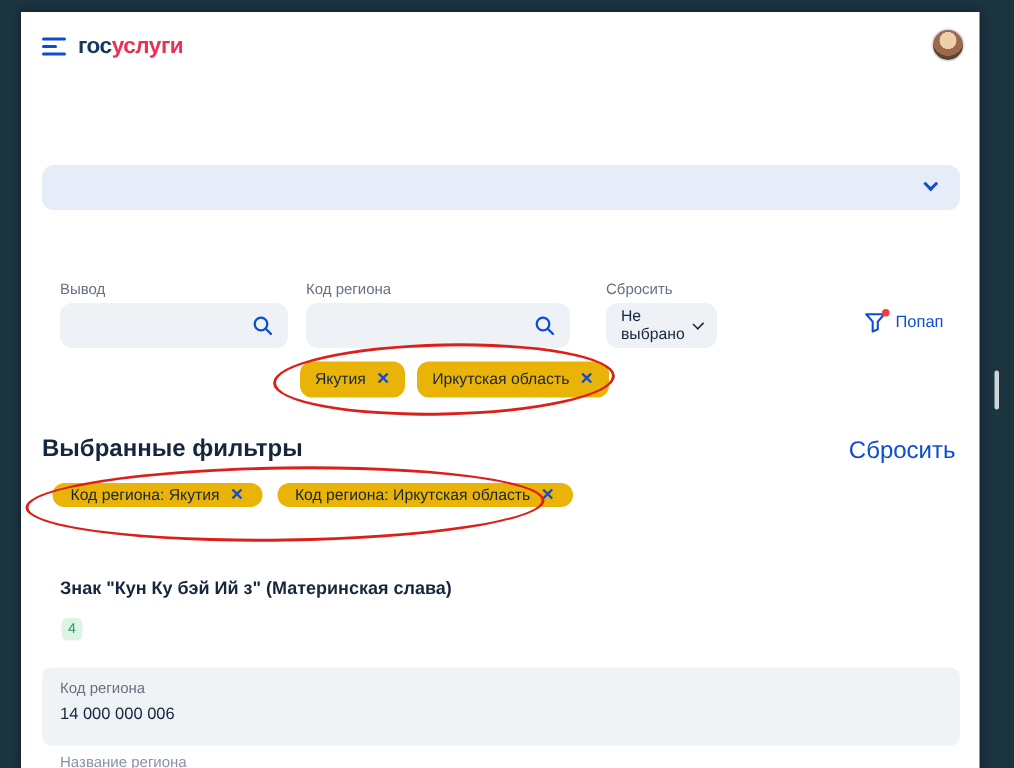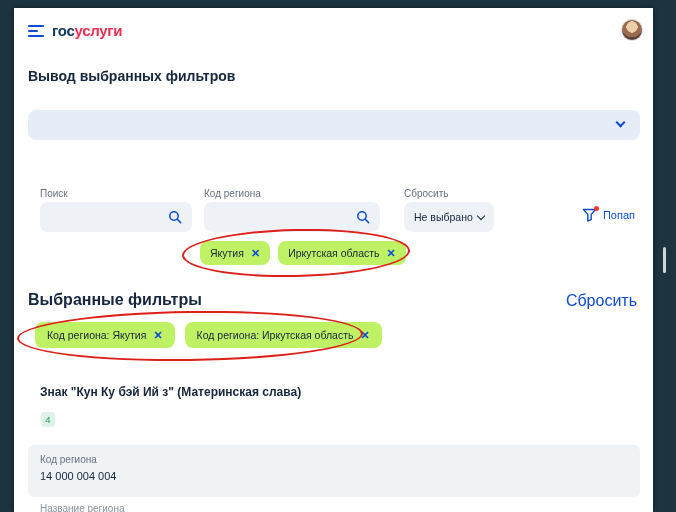--- a/index.html
+++ b/index.html
@@ -35,38 +35,38 @@
   .flabel { position:absolute; top:180px; font-size:10px; color:#66727f; }
   .lbl-search { left:26px; } .lbl-region { left:190px; } .lbl-awards { left:390px; }
 
   
   .input-box { position:absolute; top:194px; height:30px; background:#eef1f6; border-radius:8px;
                display:flex; align-items:center; padding:0 10px; }
   .input-box input { flex:1; min-width:0; border:none; background:transparent; outline:none;
                      font-size:11px; color:#16263c; font-family:inherit; }
   .box-search { left:26px; width:152px; }
   .box-region { left:190px; width:176px; }
-  .awards-select { position:absolute; left:390px; top:194px; width:90px; height:30px; background:#eef1f6;
+  .awards-select { position:absolute; left:390px; top:194px; width:74px; height:30px; background:#eef1f6;
                    border-radius:8px; display:flex; align-items:center; justify-content:space-between;
                    padding:0 10px; font-size:10.5px; color:#16263c; cursor:pointer; }
   .awards-select .chev { margin-top:-3px; border-color:#16263c; border-width:1.6px; width:6px; height:6px;
                          border-top:none; border-left:none; border-right-style:solid; border-bottom-style:solid; }
 
   
-  .popup-area { position:absolute; right:18px; top:200px; display:flex; align-items:center; gap:6px;
+  .popup-area { position:absolute; right:24px; top:200px; display:flex; align-items:center; gap:6px;
                 color:#0d4cd3; font-size:11px; cursor:pointer; }
   .funnel-wrap { position:relative; width:15px; height:14px; }
   .red-dot { position:absolute; right:-2px; top:-2px; width:5px; height:5px; border-radius:50%; background:#f43d31; }
 
   
   .chips-row1 { position:absolute; left:186px; top:233px; display:flex; gap:8px; }
   .chips-row2 { position:absolute; left:21px; top:314px; display:flex; gap:10px; }
-  .chip { background:#bef264; border-radius:8px; height:24px; display:flex; align-items:center;
+  .chip { background:#eab308; border-radius:8px; height:24px; display:flex; align-items:center;
           gap:7px; padding:0 10px; font-size:10.5px; color:#16263c; white-space:nowrap; }
-  .chips-row2 .chip { height:26px; padding:0 12px; }
+  .chips-row2 .chip { height:16px; padding:0 12px; }
   .chip .x { color:#0d4cd3; font-size:11px; font-weight:bold; cursor:pointer; line-height:1; }
 
   
   .sel-heading { position:absolute; left:14px; top:283px; font-size:16px; font-weight:bold; color:#16263c; }
   .reset-link { position:absolute; right:16px; top:284px; font-size:16px; color:#0d4cd3; cursor:pointer; }
 
   
   .ellipse { position:absolute; border:2.5px solid #dd1f1a; border-radius:50%; pointer-events:none; }
   .ellipse1 { left:168px; top:221px; width:228px; height:48px; transform:rotate(-1.2deg); }
   .ellipse2 { left:3px;   top:303px; width:346px; height:50px; transform:rotate(-0.8deg); }
@@ -96,27 +96,26 @@
     <div class="burger">
         <i></i>
         <i></i>
         <i></i>
       </div>
     <div class="logo">
       <span class="gos">гос</span><span class="uslugi">услуги</span>
     </div>
     <div class="avatar"></div>
 
-    <div class="page-title">Вывод выбранных фильтров</div>
 
     <div class="accordion">
       <span class="chev"></span>
     </div>
 
-    <div class="flabel lbl-search">Поиск</div>
+    <div class="flabel lbl-search">Вывод</div>
     <div class="flabel lbl-region">Код региона</div>
     <div class="flabel lbl-awards">Сбросить</div>
 
     <div class="input-box box-search">
       <input type="text" style="">
       <svg width="14" height="14" viewBox="0 0 14 14">
           <circle cx="6" cy="6" r="4.2" fill="none" stroke="#0d4cd3" stroke-width="1.5"></circle>
           <line x1="9.3" y1="9.3" x2="12.6" y2="12.6" stroke="#0d4cd3" stroke-width="1.5" stroke-linecap="round"></line>
         </svg>
     </div>
@@ -170,21 +169,21 @@
     </div>
 
     <div class="ellipse ellipse1"></div>
     <div class="ellipse ellipse2"></div>
 
     <div class="card-title">Знак "Кун Ку бэй Ий з" (Материнская слава)</div>
     <div class="badge">4</div>
 
     <div class="detail-row">
       <div class="detail-label">Код региона</div>
-      <div class="detail-value">14 000 004 004</div>
+      <div class="detail-value">14 000 000 006</div>
     </div>
     <div class="detail-label2">Название региона</div>
 
   </div>
 
   <div class="scrollbar"></div>
 
 </div>
 
 </body></html>

